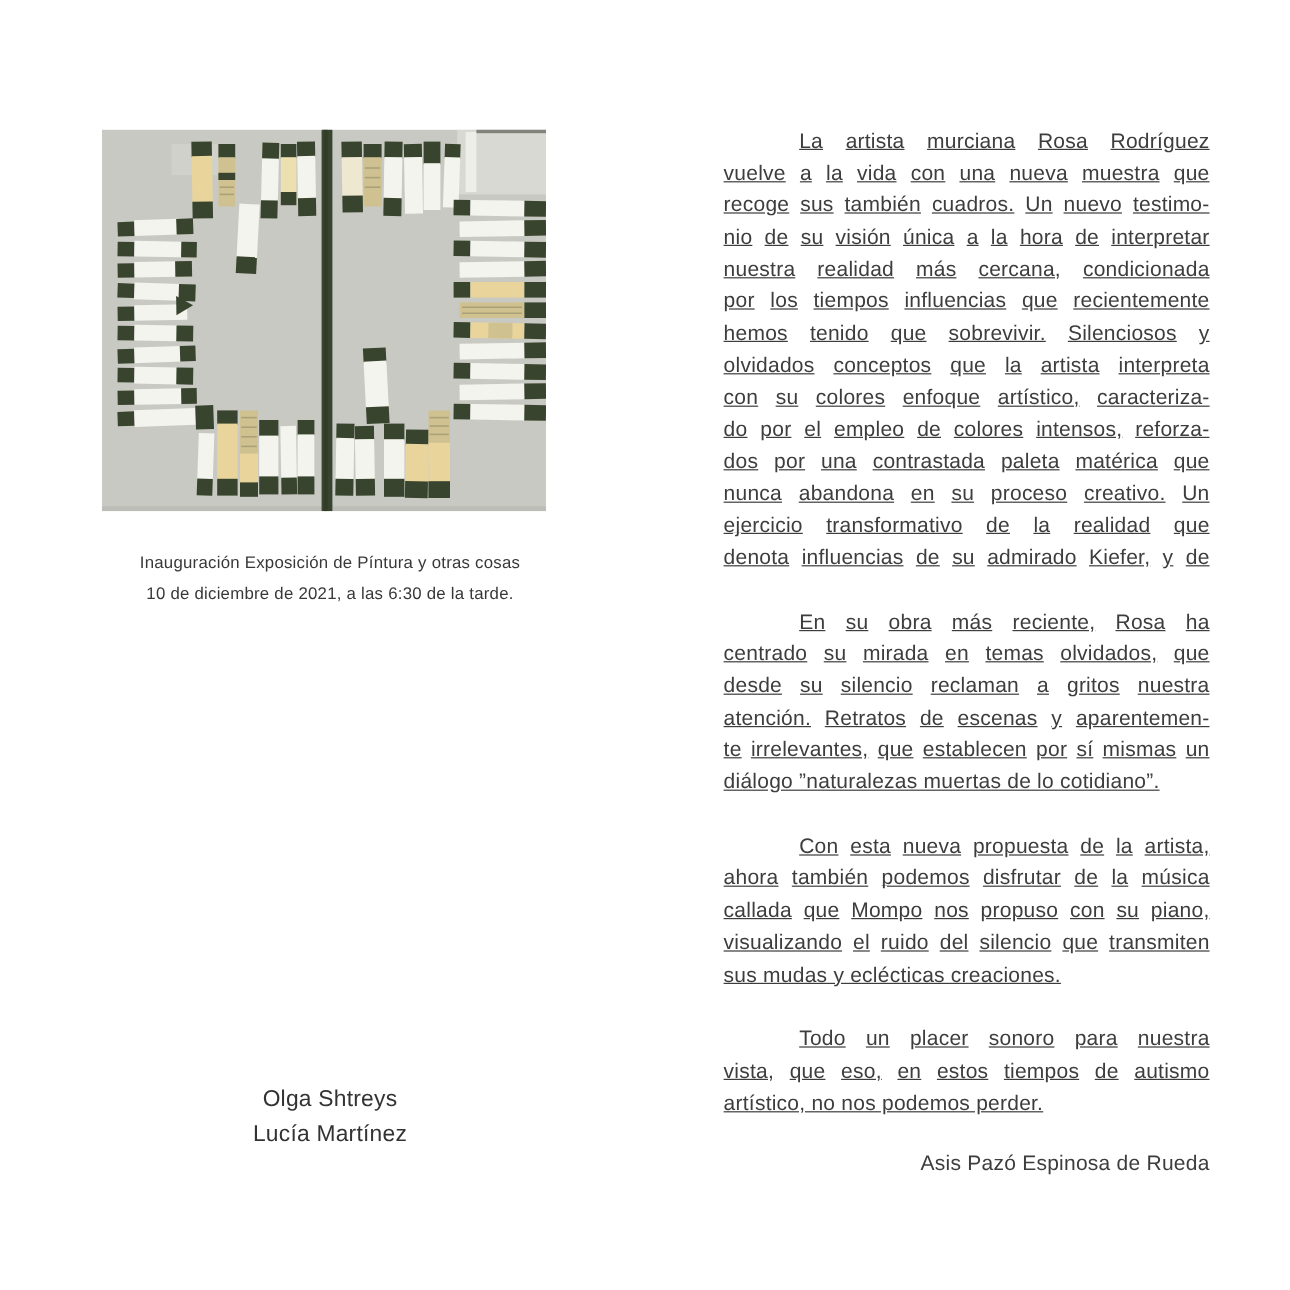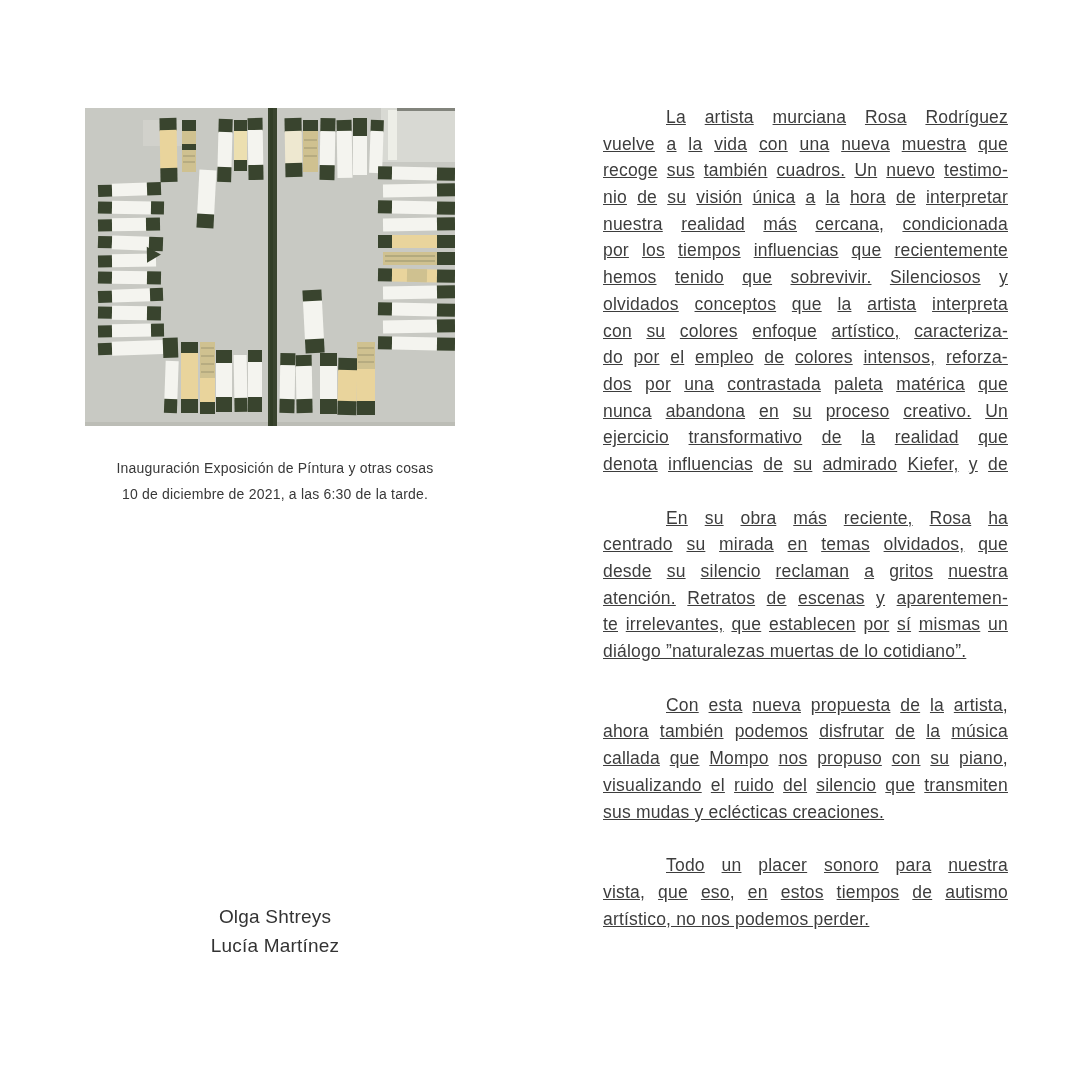--- a/index.html
+++ b/index.html
@@ -528,15 +528,16 @@
             <span>eso,</span>
             <span>en</span>
             <span>estos</span>
             <span>tiempos</span>
             <span>de</span>
             <span>autismo</span>
           </div>
           <div class="eline plain">artístico, no nos podemos perder.</div>
         </div>
       </div>
+    <div class="signature">Asis Pazó Espinosa de Rueda</div>
   </div>
 
 </div>
 
 </body></html>

